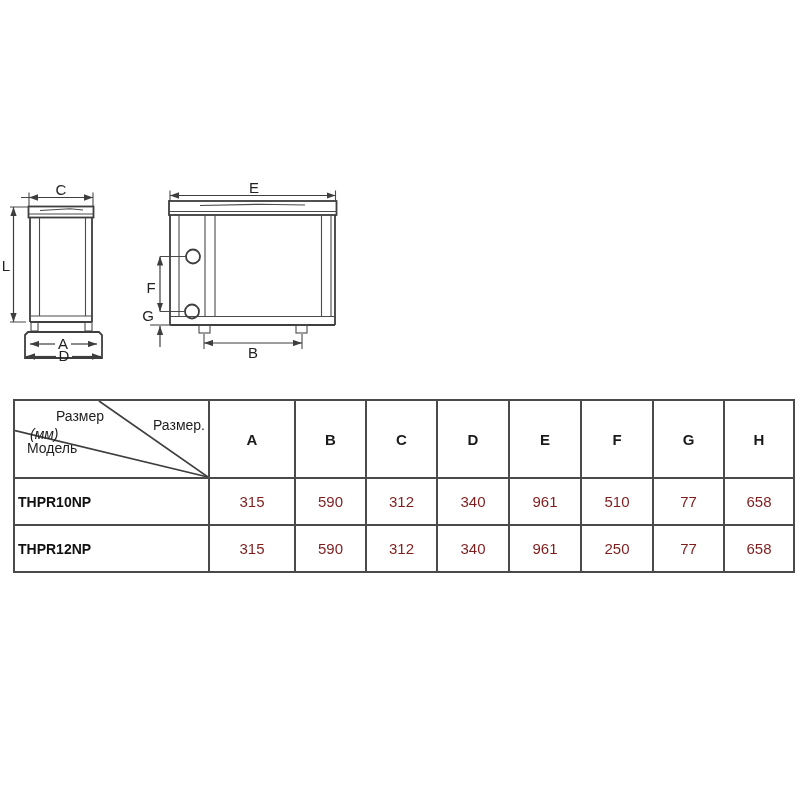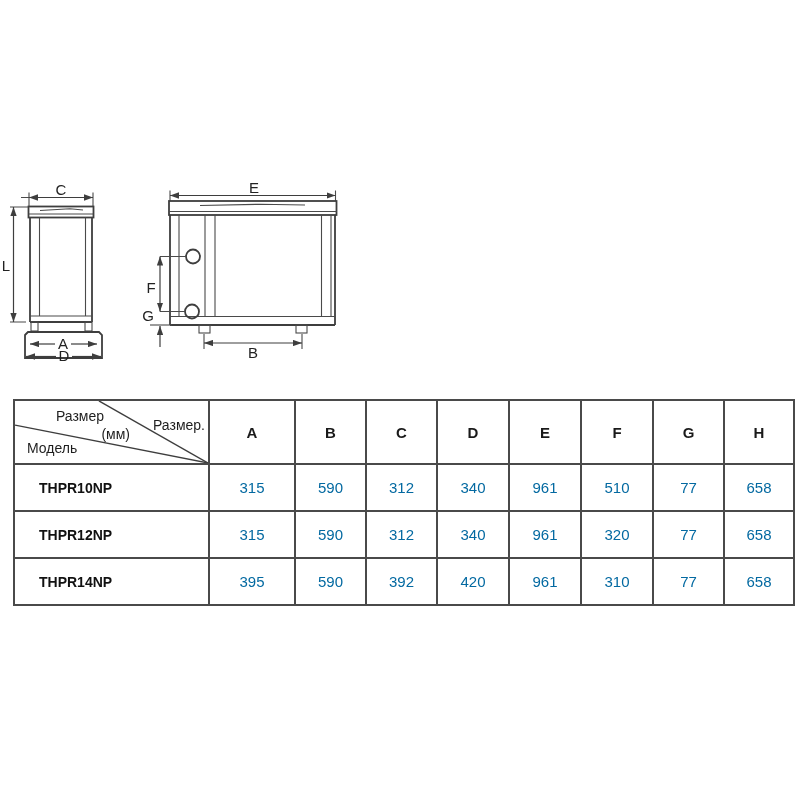--- a/index.html
+++ b/index.html
@@ -15,29 +15,29 @@
   .dimtext{font-family:"Liberation Sans","DejaVu Sans",sans-serif;font-size:15px;fill:#222;}
   
   .dim-table{
     position:absolute;left:13px;top:399px;
     border-collapse:collapse;table-layout:fixed;
   }
   .dim-table th,.dim-table td{
     border:2px solid #4a4a4a;padding:0;background:#fff;
   }
   .dim-table th.col-h{font-size:15px;font-weight:bold;text-align:center;color:#1a1a1a;}
-  .dim-table td.val{font-size:15px;text-align:center;color:#0369a1;font-weight:normal;}
-  .dim-table td.model{font-size:14px;font-weight:bold;text-align:left;padding-left:24px;color:#111;}
-  .header-row{height:64px;border-radius:12px;}
+  .dim-table td.val{font-size:15px;text-align:center;color:#7f1d1d;font-weight:normal;}
+  .dim-table td.model{font-size:14px;font-weight:bold;text-align:left;padding-left:3px;color:#111;}
+  .header-row{height:78px;border-radius:12px;}
   .data-row{height:47px;}
   .corner-cell{position:relative;overflow:hidden;}
   .corner-cell svg{position:absolute;left:0;top:0;width:100%;height:100%;}
   .corner-cell span{position:absolute;font-size:14px;font-weight:normal;color:#1e1e1e;white-space:nowrap;}
   .c-size{left:15px;top:7px;width:100px;text-align:center;}
-  .c-unit{left:15px;top:25px;width:100px;text-align:right;}
+  .c-unit{left:15px;top:25px;width:100px;text-align:left;font-style:italic;}
   .c-desig{right:3px;top:16px;}
   .c-model{left:12px;top:39px;}
 </style>
 </head>
 <body>
 
 <div class="canvas">
 
   <svg class="drawing" width="800" height="400" viewBox="0 0 800 400">
     <defs>
@@ -156,31 +156,20 @@
       <td class="val">77</td>
       <td class="val">658</td>
     </tr>
     <tr class="data-row">
       <td class="model">THPR12NP</td>
       <td class="val">315</td>
       <td class="val">590</td>
       <td class="val">312</td>
       <td class="val">340</td>
       <td class="val">961</td>
-      <td class="val">320</td>
-      <td class="val">77</td>
-      <td class="val">658</td>
-    </tr>
-    <tr class="data-row">
-      <td class="model">THPR14NP</td>
-      <td class="val">395</td>
-      <td class="val">590</td>
-      <td class="val">392</td>
-      <td class="val">420</td>
-      <td class="val">961</td>
-      <td class="val">310</td>
+      <td class="val">250</td>
       <td class="val">77</td>
       <td class="val">658</td>
     </tr>
   </tbody>
     </table>
 
 </div>
 
 </body></html>

